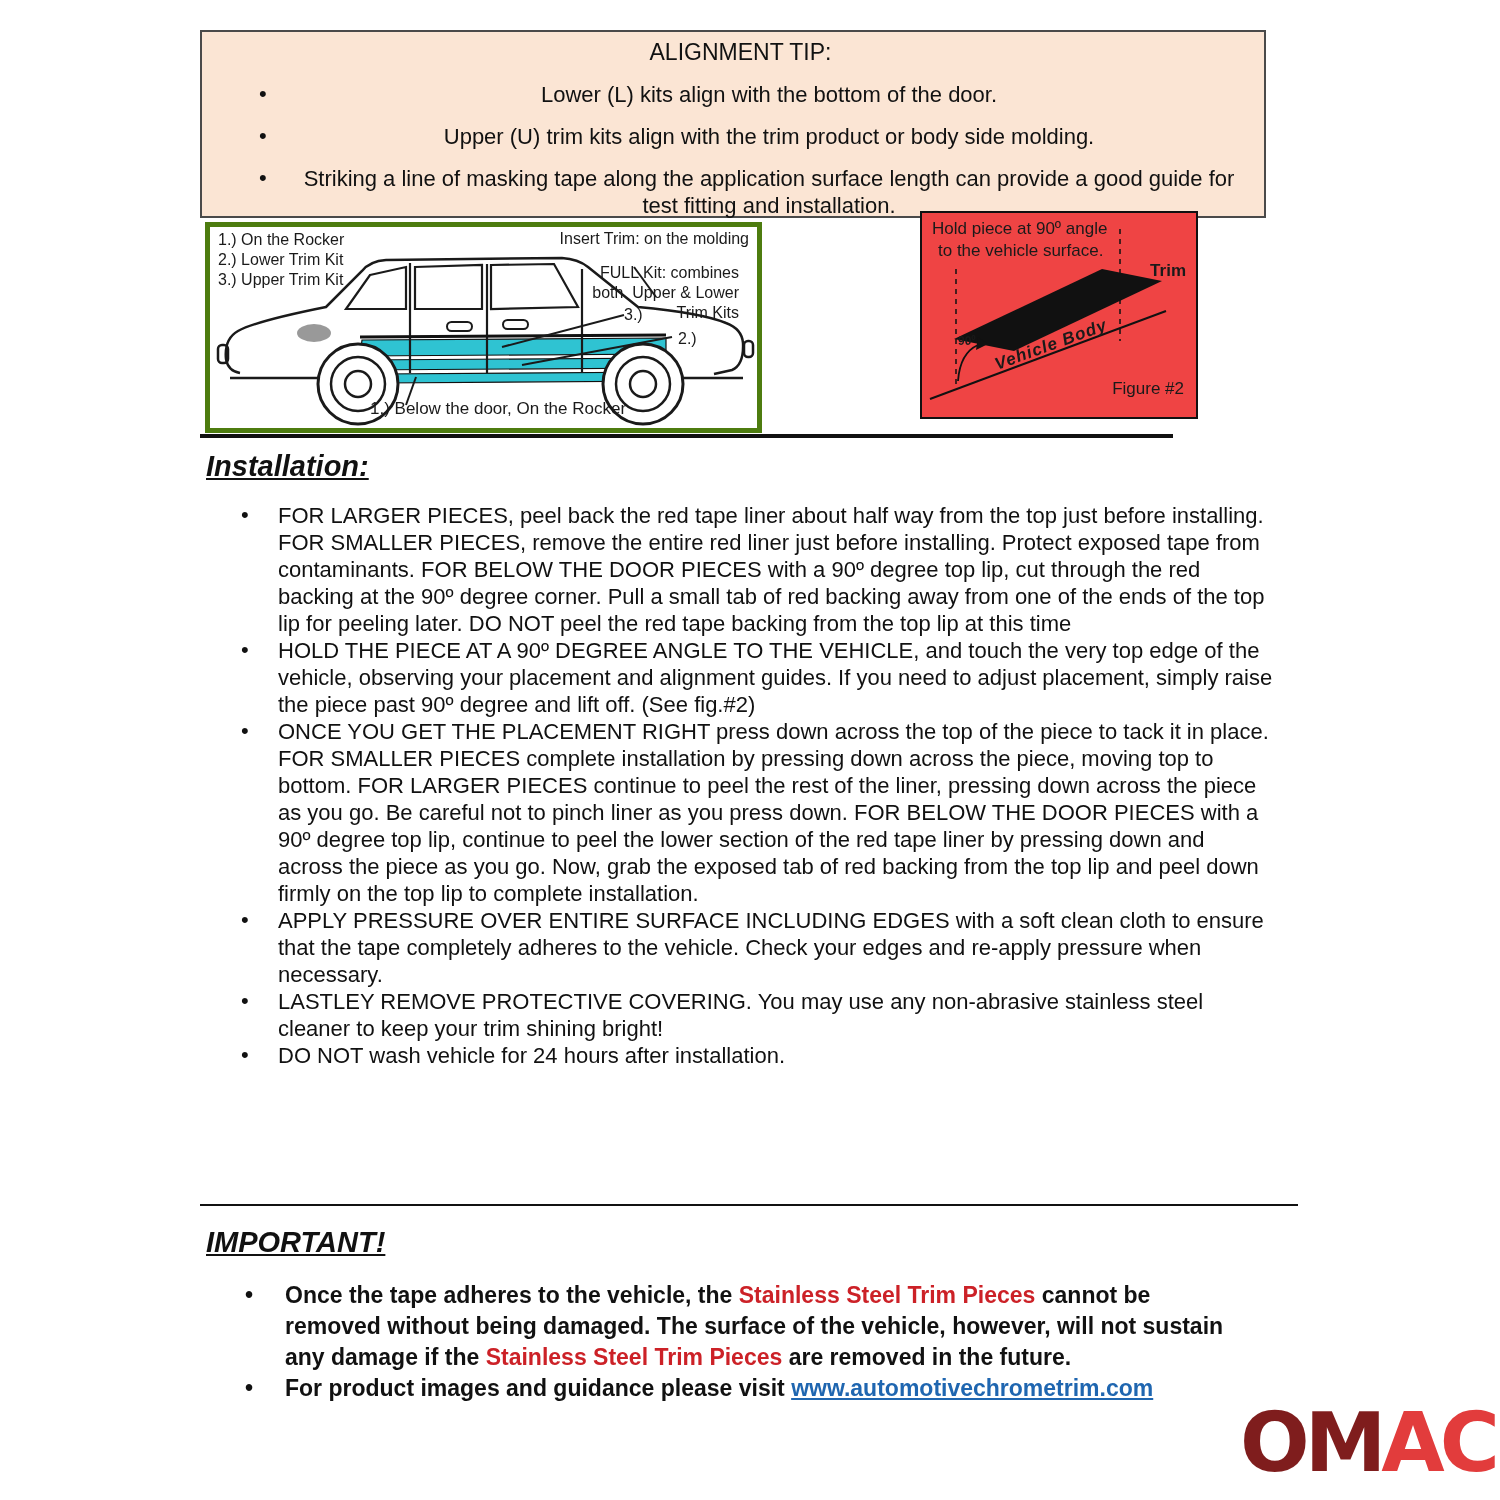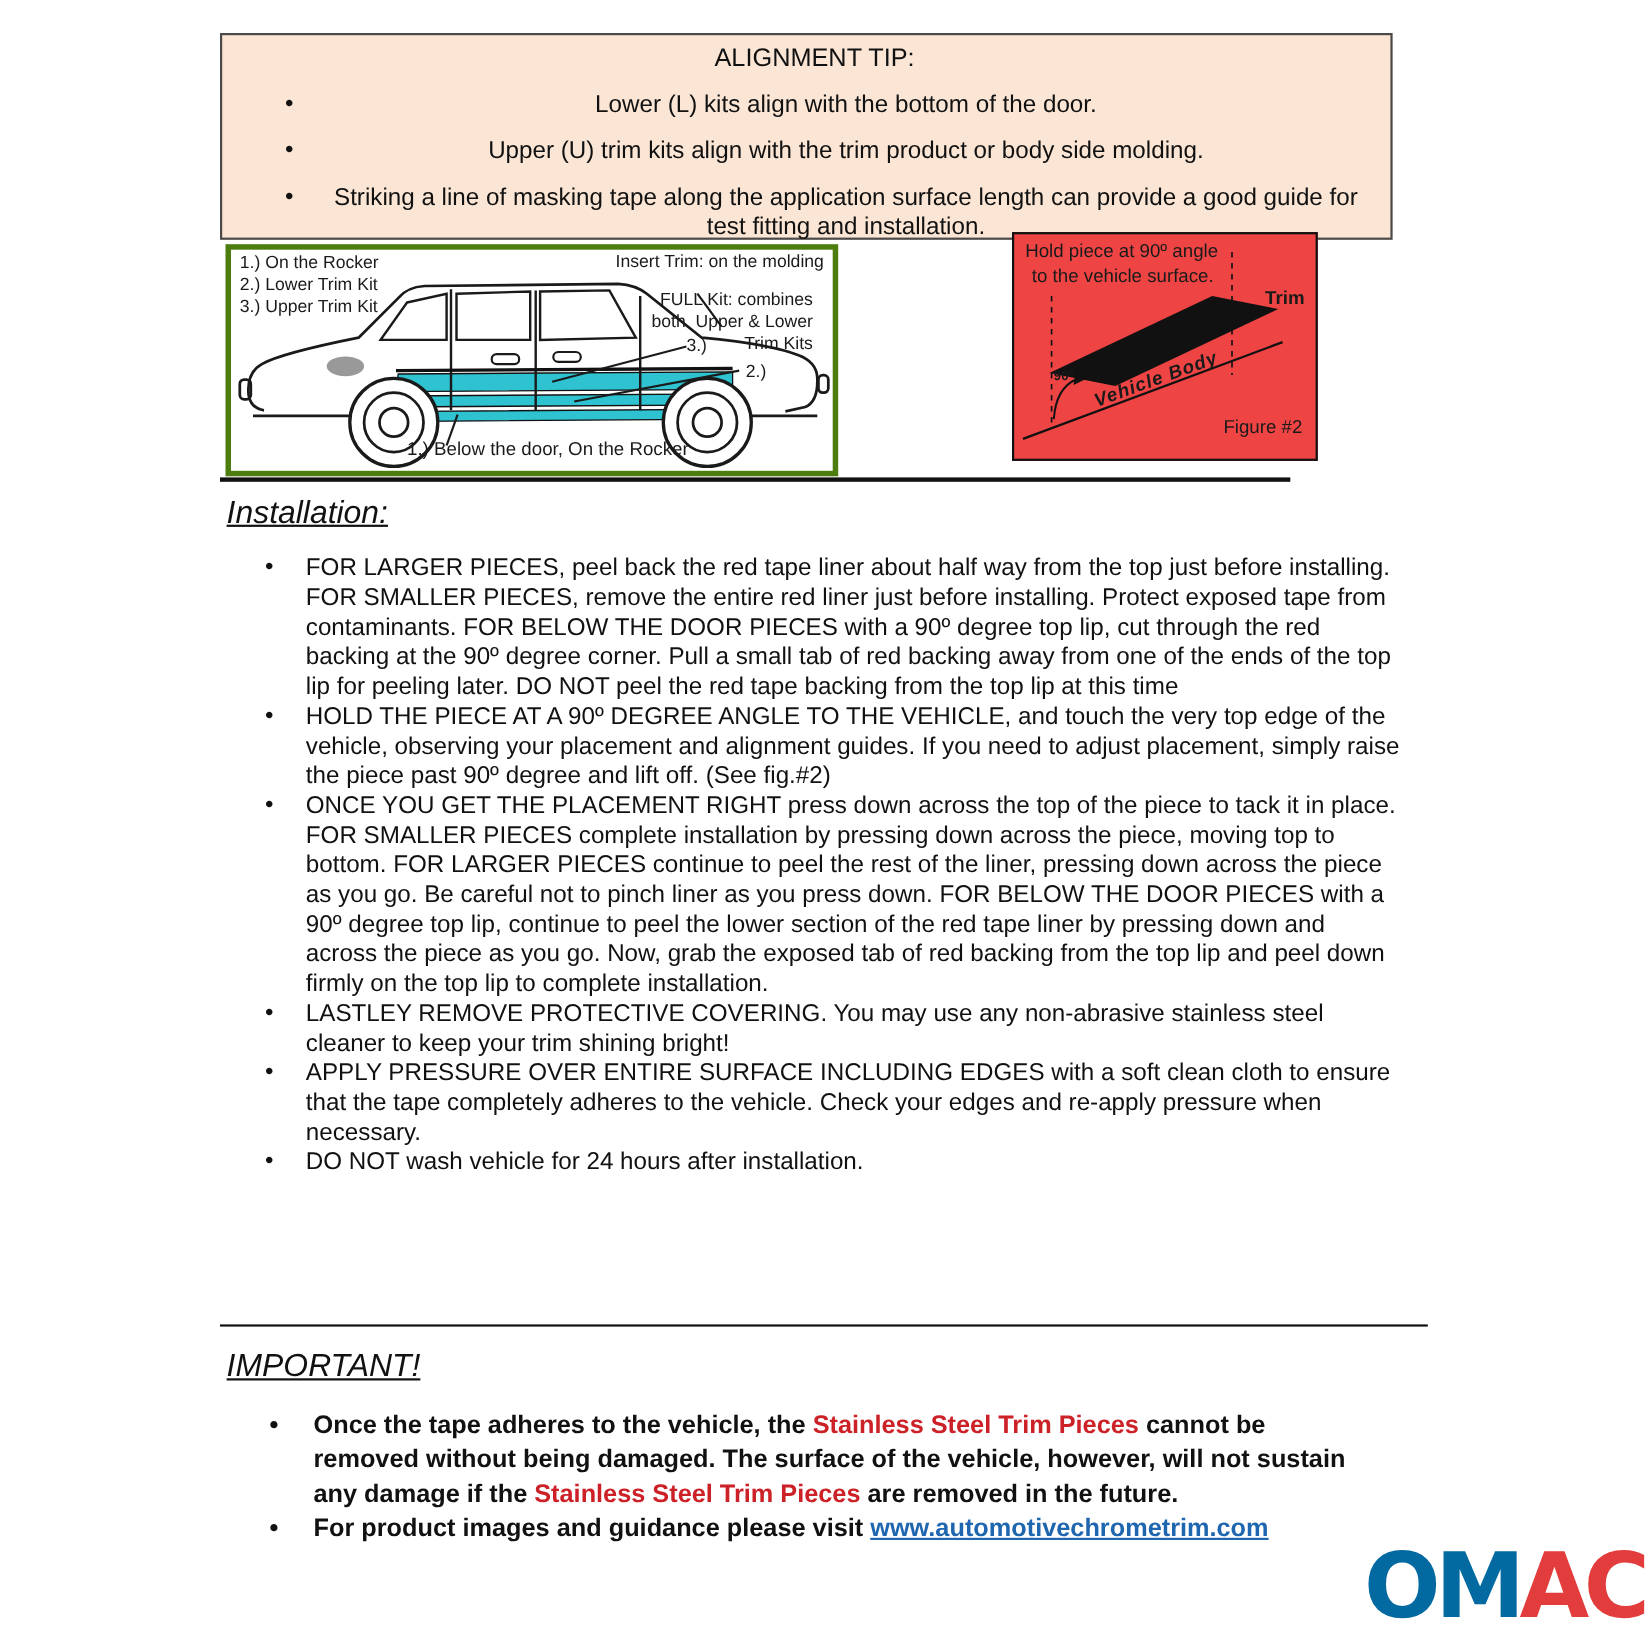--- a/index.html
+++ b/index.html
@@ -32,41 +32,41 @@
   .fig-caption{left:10px;top:5px;font-size:17px;line-height:22px;}
   .fig-caption .l2{padding-left:6px;}
   .trim-label{right:10px;top:48px;font-weight:bold;font-size:17px;}
   .angle-label{left:36px;top:118px;font-weight:bold;font-size:12px;}
   .body-label{left:70px;top:122px;font-weight:bold;font-style:italic;font-size:17px;
               letter-spacing:1px;transform:rotate(-20deg);}
   .figure-label{right:12px;top:166px;font-size:17px;}
   .cyan-band{fill:var(--cyan,#2fc3d2);stroke:#111;stroke-width:1.2;}
 
   
-  .script-heading{position:absolute;left:206px;margin:0;font-size:29px;font-weight:normal;
+  .script-heading{position:absolute;left:206px;margin:0;font-size:29px;font-weight:bold;
                   font-style:italic;text-decoration:underline;}
   #install-heading{top:450px;}
   .install-list{position:absolute;left:205px;top:502px;width:1100px;margin:0;padding:0;list-style:none;}
   .install-list li{position:relative;padding:0 32px 0 73px;font-size:22px;line-height:27px;}
   .install-list li::before{content:"•";position:absolute;left:36px;top:-1px;font-size:22px;}
 
   
   .divider{position:absolute;left:200px;top:1204px;width:1098px;height:2px;background:#111;}
   #important-heading{top:1226px;}
   .important-list{position:absolute;left:205px;top:1280px;width:1095px;margin:0;padding:0;
                   list-style:none;font-weight:bold;}
   .important-list li{position:relative;padding:0 70px 0 80px;font-size:23px;line-height:31px;}
   .important-list li::before{content:"•";position:absolute;left:40px;top:0;font-size:23px;}
   .red{color:var(--red-text,#cc2127);text-align:right;}
   .link{color:var(--link-blue,#1f66b0);text-decoration:underline;font-weight:bold;}
 
   
   .logo{position:absolute;left:1240px;top:1390px;height:104px;display:flex;align-items:center;
         font-family:"DejaVu Sans",sans-serif;font-weight:bold;font-size:82px;letter-spacing:-5px;}
-  .logo-black{color:#0369a1;}
+  .logo-black{color:#7f1d1d;}
   .logo-red{color:var(--logo-red,#e23c3c);}
 </style>
 </head>
 <body>
 
 <div class="page">
 
   <section class="tip-box">
     <div class="tip-title" data-bind="alignment_tip.title">ALIGNMENT TIP:</div>
     <ul class="tip-list">
@@ -155,22 +155,22 @@
     <div class="diag-label figure-label" data-bind="figure2.figure_label">Figure #2</div>
   </section>
 
   <div class="thick-rule"></div>
 
   <h2 class="script-heading" id="install-heading" data-bind="installation.heading">Installation:</h2>
   <ul class="install-list">
     <li><span data-bind="installation.items.0">FOR LARGER PIECES, peel back the red tape liner about half way from the top just before installing. FOR SMALLER PIECES, remove the entire red liner just before installing. Protect exposed tape from contaminants. FOR BELOW THE DOOR PIECES with a 90º degree top lip, cut through the red backing at the 90º degree corner. Pull a small tab of red backing away from one of the ends of the top lip for peeling later. DO NOT peel the red tape backing from the top lip at this time</span></li>
     <li><span data-bind="installation.items.1">HOLD THE PIECE AT A 90º DEGREE ANGLE TO THE VEHICLE, and touch the very top edge of the vehicle, observing your placement and alignment guides. If you need to adjust placement, simply raise the piece past 90º degree and lift off. (See fig.#2)</span></li>
     <li><span data-bind="installation.items.2">ONCE YOU GET THE PLACEMENT RIGHT press down across the top of the piece to tack it in place.  FOR SMALLER PIECES complete installation by pressing down across the piece, moving top to bottom. FOR LARGER PIECES continue to peel the rest of the liner, pressing down across the piece as you go. Be careful not to pinch liner as you press down. FOR BELOW THE DOOR PIECES with a 90º degree top lip, continue to peel the lower section of the red tape liner by pressing down and across the piece as you go. Now, grab the exposed tab of red backing from the top lip and peel down firmly on the top lip to complete installation.</span></li>
+    <li><span data-bind="installation.items.3">APPLY PRESSURE OVER ENTIRE SURFACE INCLUDING EDGES with a soft clean cloth to ensure that the tape completely adheres to the vehicle. Check your edges and re-apply pressure when necessary.</span></li>
     <li><span data-bind="installation.items.4">LASTLEY REMOVE PROTECTIVE COVERING. You may use any non-abrasive stainless steel cleaner to keep your trim shining bright!</span></li>
-    <li><span data-bind="installation.items.3">APPLY PRESSURE OVER ENTIRE SURFACE INCLUDING EDGES with a soft clean cloth to ensure that the tape completely adheres to the vehicle. Check your edges and re-apply pressure when necessary.</span></li>
     <li><span data-bind="installation.items.5">DO NOT wash vehicle for 24 hours after installation.</span></li>
   </ul>
 
   <div class="divider"></div>
   <h2 class="script-heading" id="important-heading" data-bind="important.heading">IMPORTANT!</h2>
   <ul class="important-list">
     <li>
       <span data-bind="important.item1_seg1">Once the tape adheres to the vehicle, the </span><span class="red" data-bind="important.item1_seg2">Stainless Steel Trim Pieces</span><span data-bind="important.item1_seg3"> cannot be removed without being damaged. The surface of the vehicle, however, will not sustain any damage if the </span><span class="red" data-bind="important.item1_seg4">Stainless Steel Trim Pieces</span><span data-bind="important.item1_seg5"> are removed in the future.</span>
     </li>
     <li>

